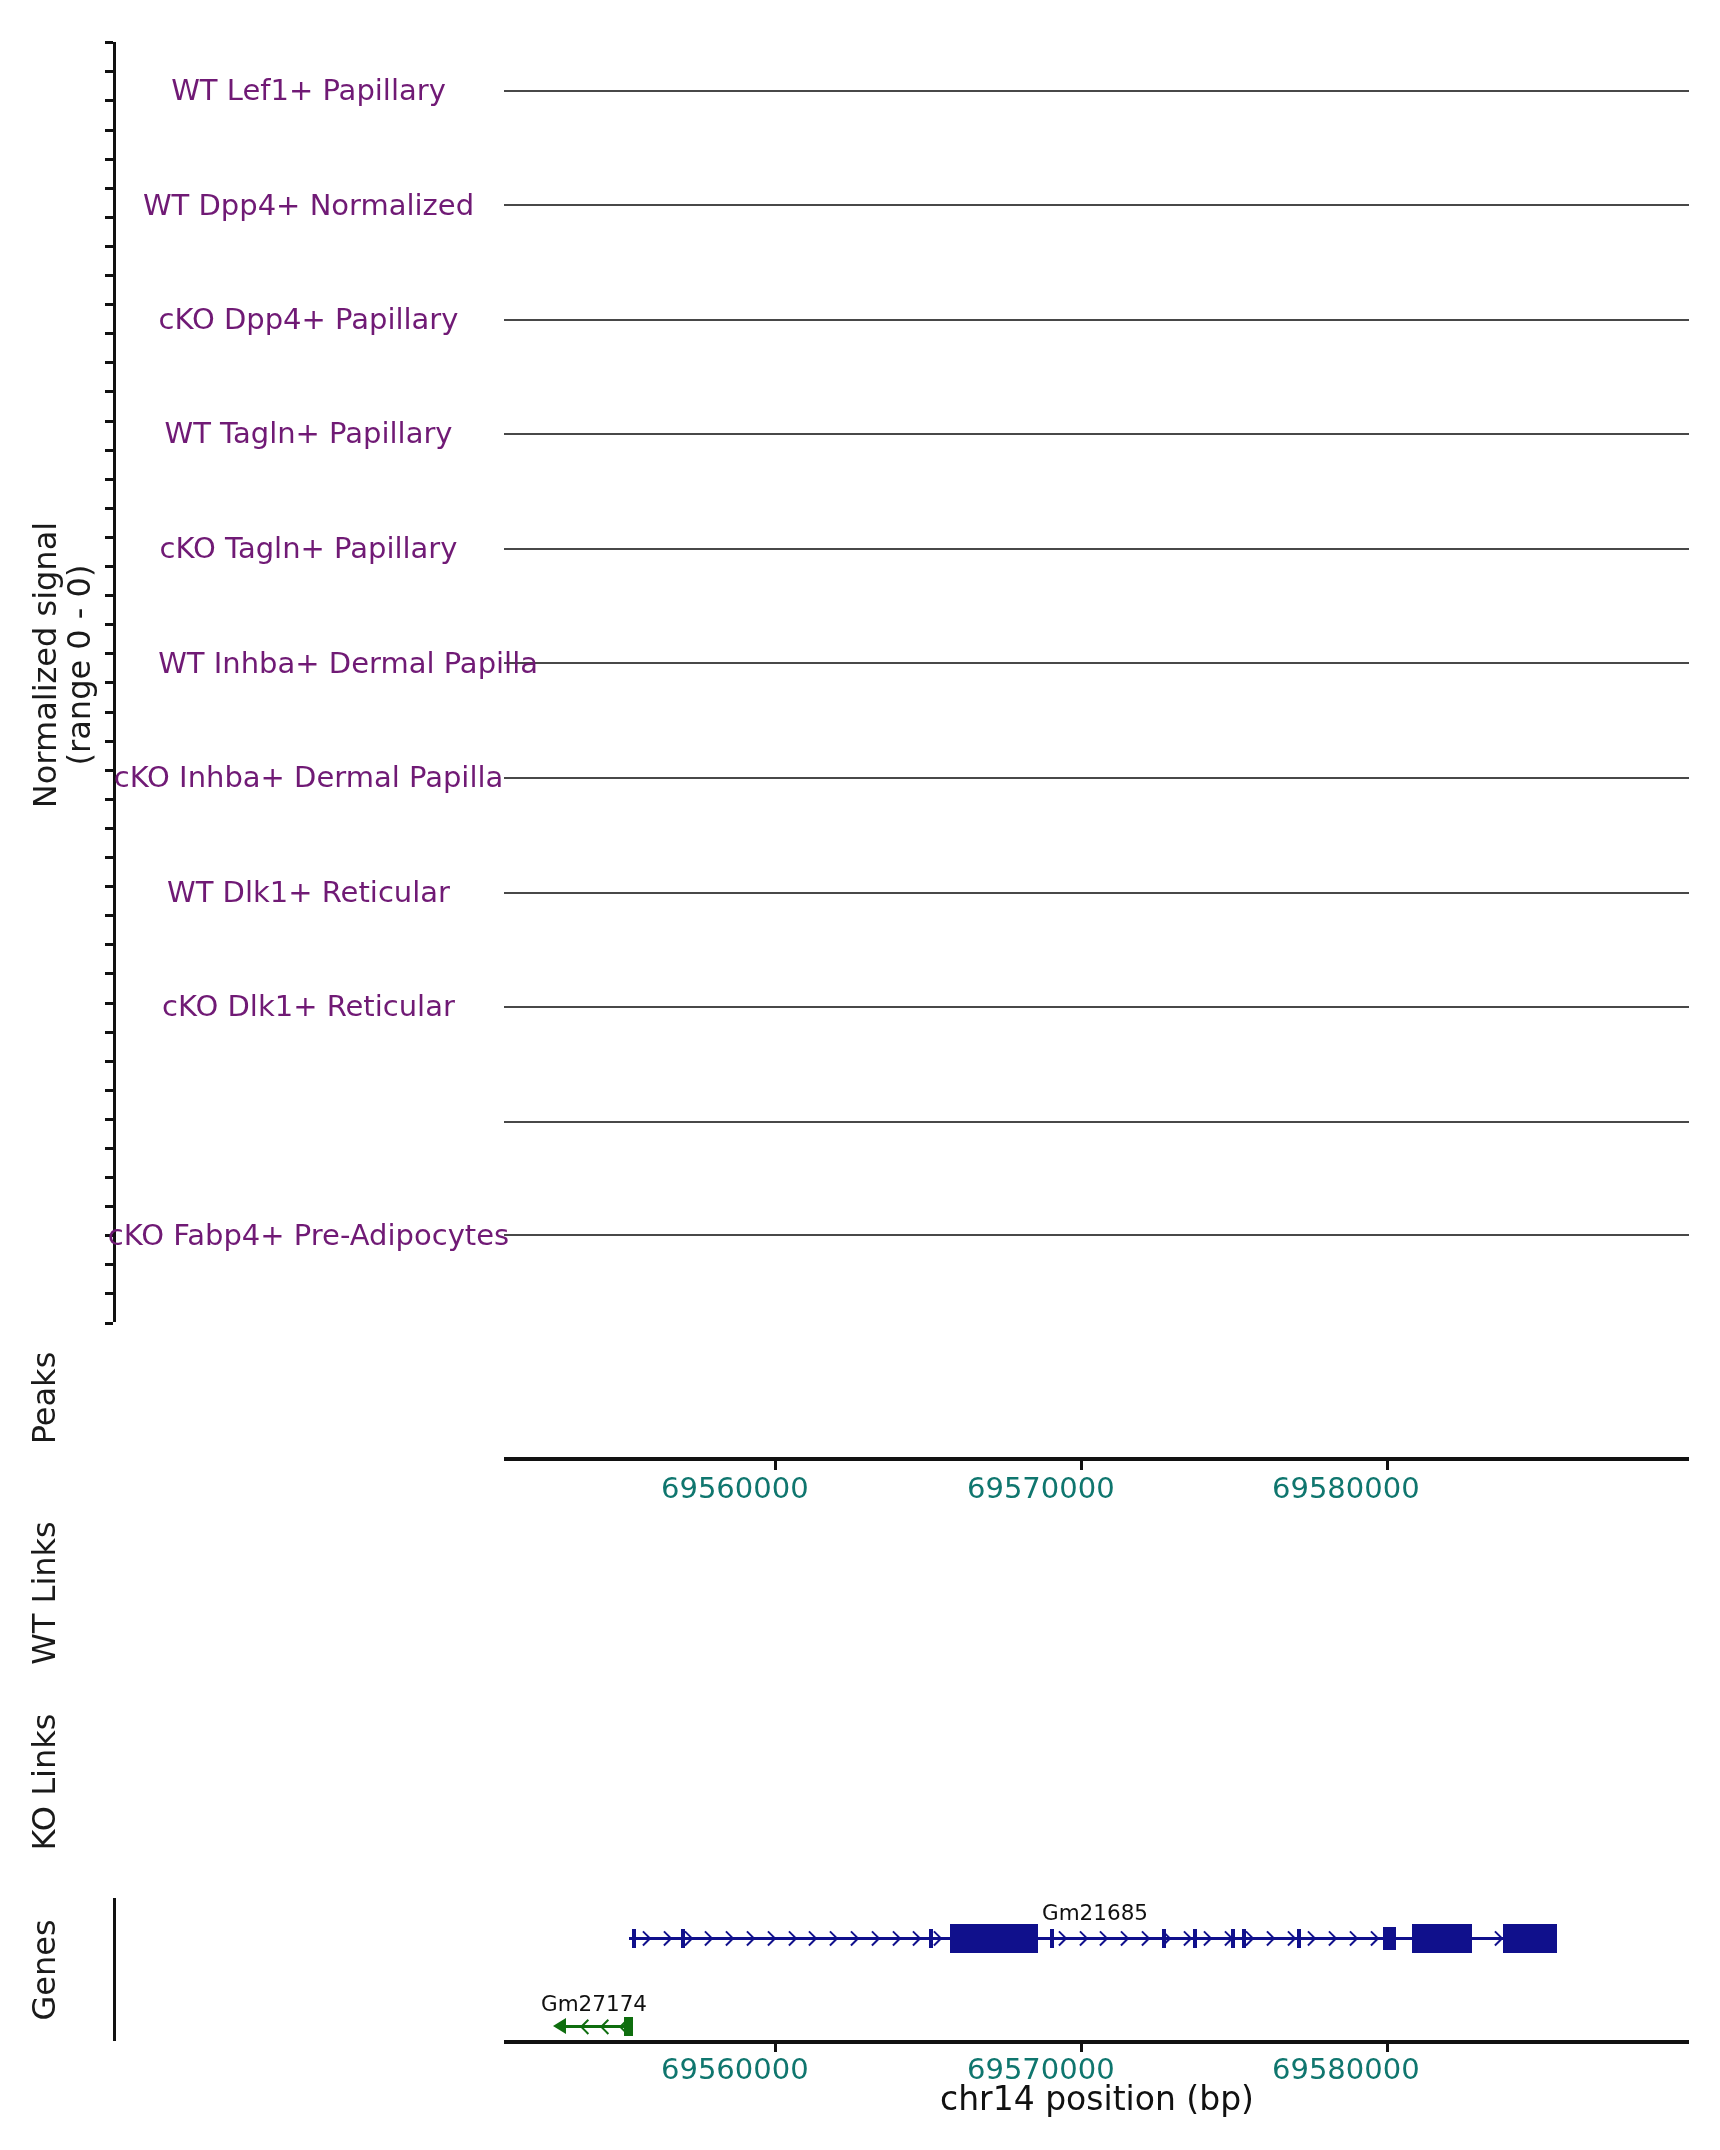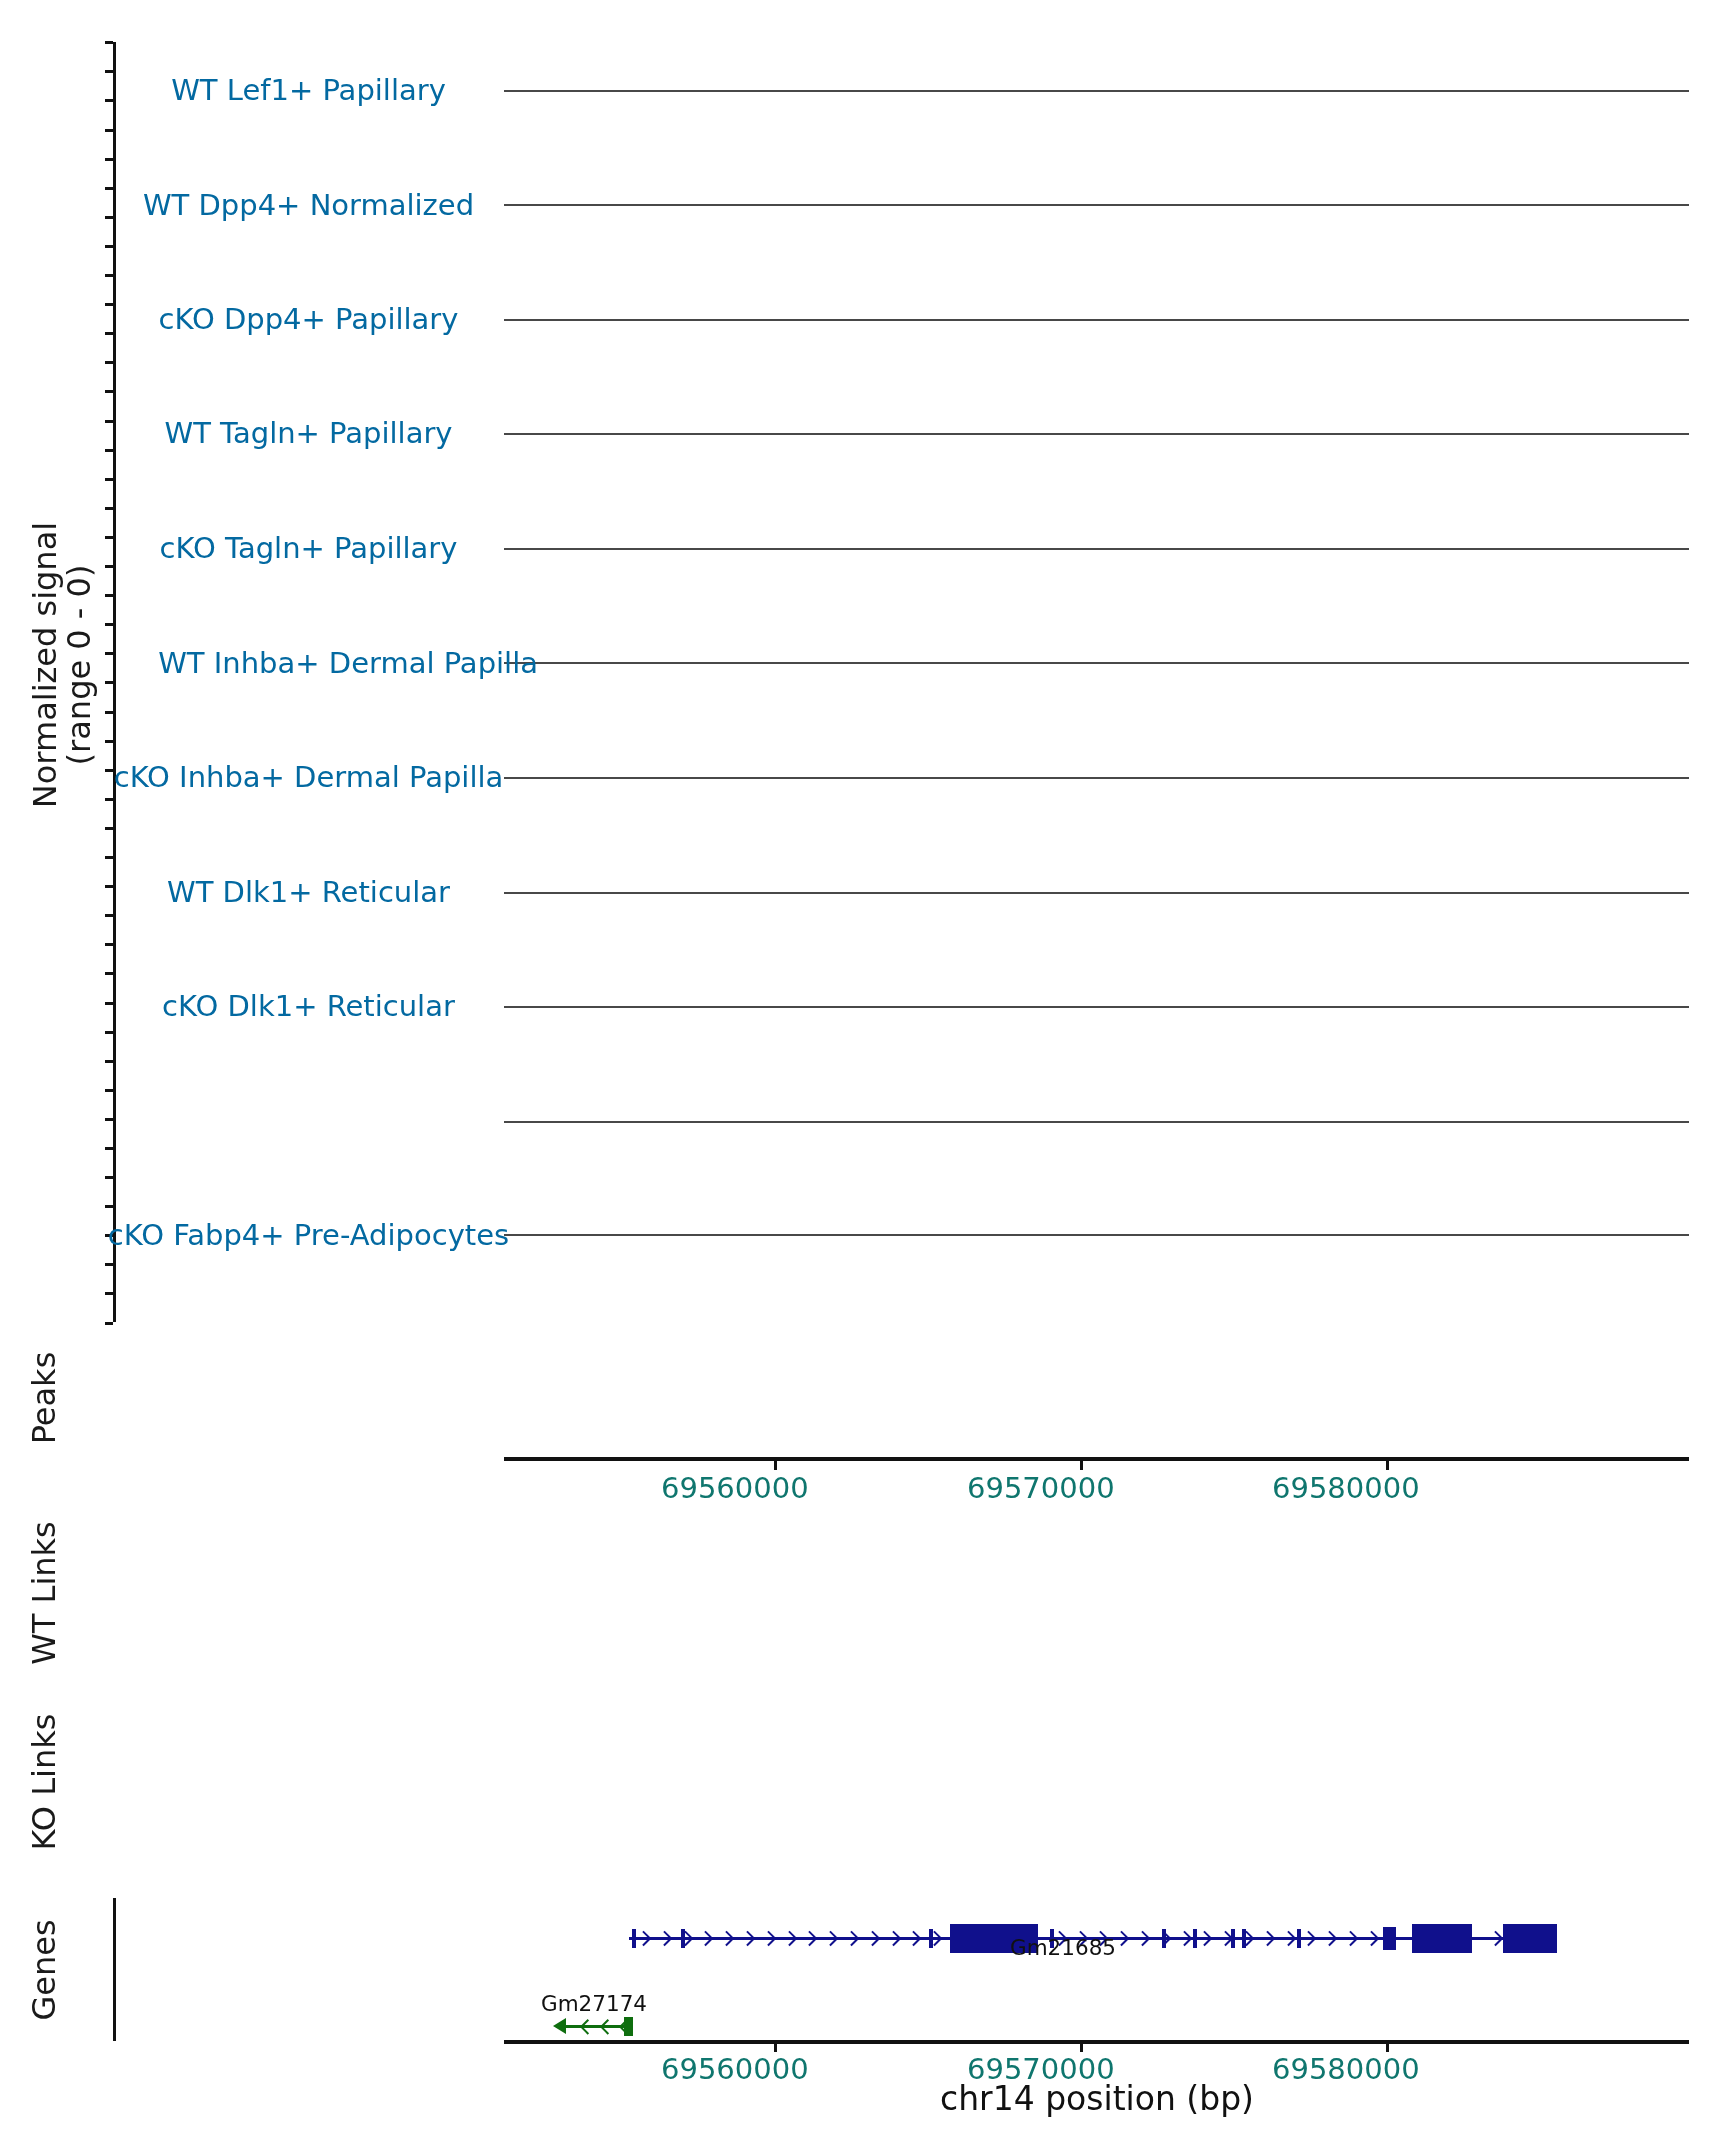--- a/index.html
+++ b/index.html
@@ -7,21 +7,21 @@
     position:relative;width:1721px;height:2151px;background:#ffffff;overflow:hidden;
     font-family:"DejaVu Sans","Liberation Sans",sans-serif;
   }
   .vlabel{
     position:absolute;white-space:nowrap;color:#1a1a1a;
     transform:translate(-50%,-50%) rotate(-90deg);
     font-size:32px;text-align:center;
   }
   .track-line{position:absolute;height:1.8px;background:#484848;}
   .track-label{
-    position:absolute;width:459px;text-align:center;font-size:29px;color:#0369a1;
+    position:absolute;width:459px;text-align:center;font-size:29px;color:#701a75;
     line-height:33px;white-space:nowrap;
   }
   .spine{position:absolute;background:#111111;}
   .ytick{position:absolute;width:8px;height:2.5px;background:#111111;}
   .xtick{position:absolute;width:2.9px;height:9.3px;background:#111111;}
   .xtick-label{
     position:absolute;width:229px;text-align:left;font-size:29px;color:#0f766e;
     white-space:nowrap;
   }
   .xaxis-line{position:absolute;height:3.6px;background:#111111;}
@@ -183,21 +183,21 @@
     <div class="chev chev-r" style="left: 1199px; top: 1933px; border-top: 2.9px solid rgb(16, 16, 140); border-right: 2.9px solid rgb(16, 16, 140);"></div>
     <div class="chev chev-r" style="left: 1220px; top: 1933px; border-top: 2.9px solid rgb(16, 16, 140); border-right: 2.9px solid rgb(16, 16, 140);"></div>
     <div class="chev chev-r" style="left: 1241px; top: 1933px; border-top: 2.9px solid rgb(16, 16, 140); border-right: 2.9px solid rgb(16, 16, 140);"></div>
     <div class="chev chev-r" style="left: 1262px; top: 1933px; border-top: 2.9px solid rgb(16, 16, 140); border-right: 2.9px solid rgb(16, 16, 140);"></div>
     <div class="chev chev-r" style="left: 1283px; top: 1933px; border-top: 2.9px solid rgb(16, 16, 140); border-right: 2.9px solid rgb(16, 16, 140);"></div>
     <div class="chev chev-r" style="left: 1303px; top: 1933px; border-top: 2.9px solid rgb(16, 16, 140); border-right: 2.9px solid rgb(16, 16, 140);"></div>
     <div class="chev chev-r" style="left: 1324px; top: 1933px; border-top: 2.9px solid rgb(16, 16, 140); border-right: 2.9px solid rgb(16, 16, 140);"></div>
     <div class="chev chev-r" style="left: 1345px; top: 1933px; border-top: 2.9px solid rgb(16, 16, 140); border-right: 2.9px solid rgb(16, 16, 140);"></div>
     <div class="chev chev-r" style="left: 1366px; top: 1933px; border-top: 2.9px solid rgb(16, 16, 140); border-right: 2.9px solid rgb(16, 16, 140);"></div>
     <div class="chev chev-r" style="left: 1490px; top: 1933px; border-top: 2.9px solid rgb(16, 16, 140); border-right: 2.9px solid rgb(16, 16, 140);"></div>
-    <div class="gene-name" style="left: 1063px; top: 1900px; margin-top: 35px;">Gm21685</div>
+    <div class="gene-name" style="left: 1095px; top: 1900px;">Gm21685</div>
     <div class="gene-line" style="left: 556px; top: 2025px; width: 77px; background: rgb(15, 110, 15);"></div>
     <div class="chev chev-l" style="left: 582px; top: 2021px; border-top: 2.9px solid rgb(15, 110, 15); border-right: 2.9px solid rgb(15, 110, 15);"></div>
     <div class="chev chev-l" style="left: 602px; top: 2021px; border-top: 2.9px solid rgb(15, 110, 15); border-right: 2.9px solid rgb(15, 110, 15);"></div>
     <div class="chev chev-l" style="left: 621px; top: 2021px; border-top: 2.9px solid rgb(15, 110, 15); border-right: 2.9px solid rgb(15, 110, 15);"></div>
     <div class="tri-left" style="left: 553px; top: 2018px; border-right: 13px solid rgb(15, 110, 15);"></div>
     <div class="gene-block" style="left: 624px; top: 2017px; width: 9.3px; height: 18.6px; background: rgb(15, 110, 15);"></div>
     <div class="gene-name" style="left: 594px; top: 1991px;">Gm27174</div>
   </div>
 
 

